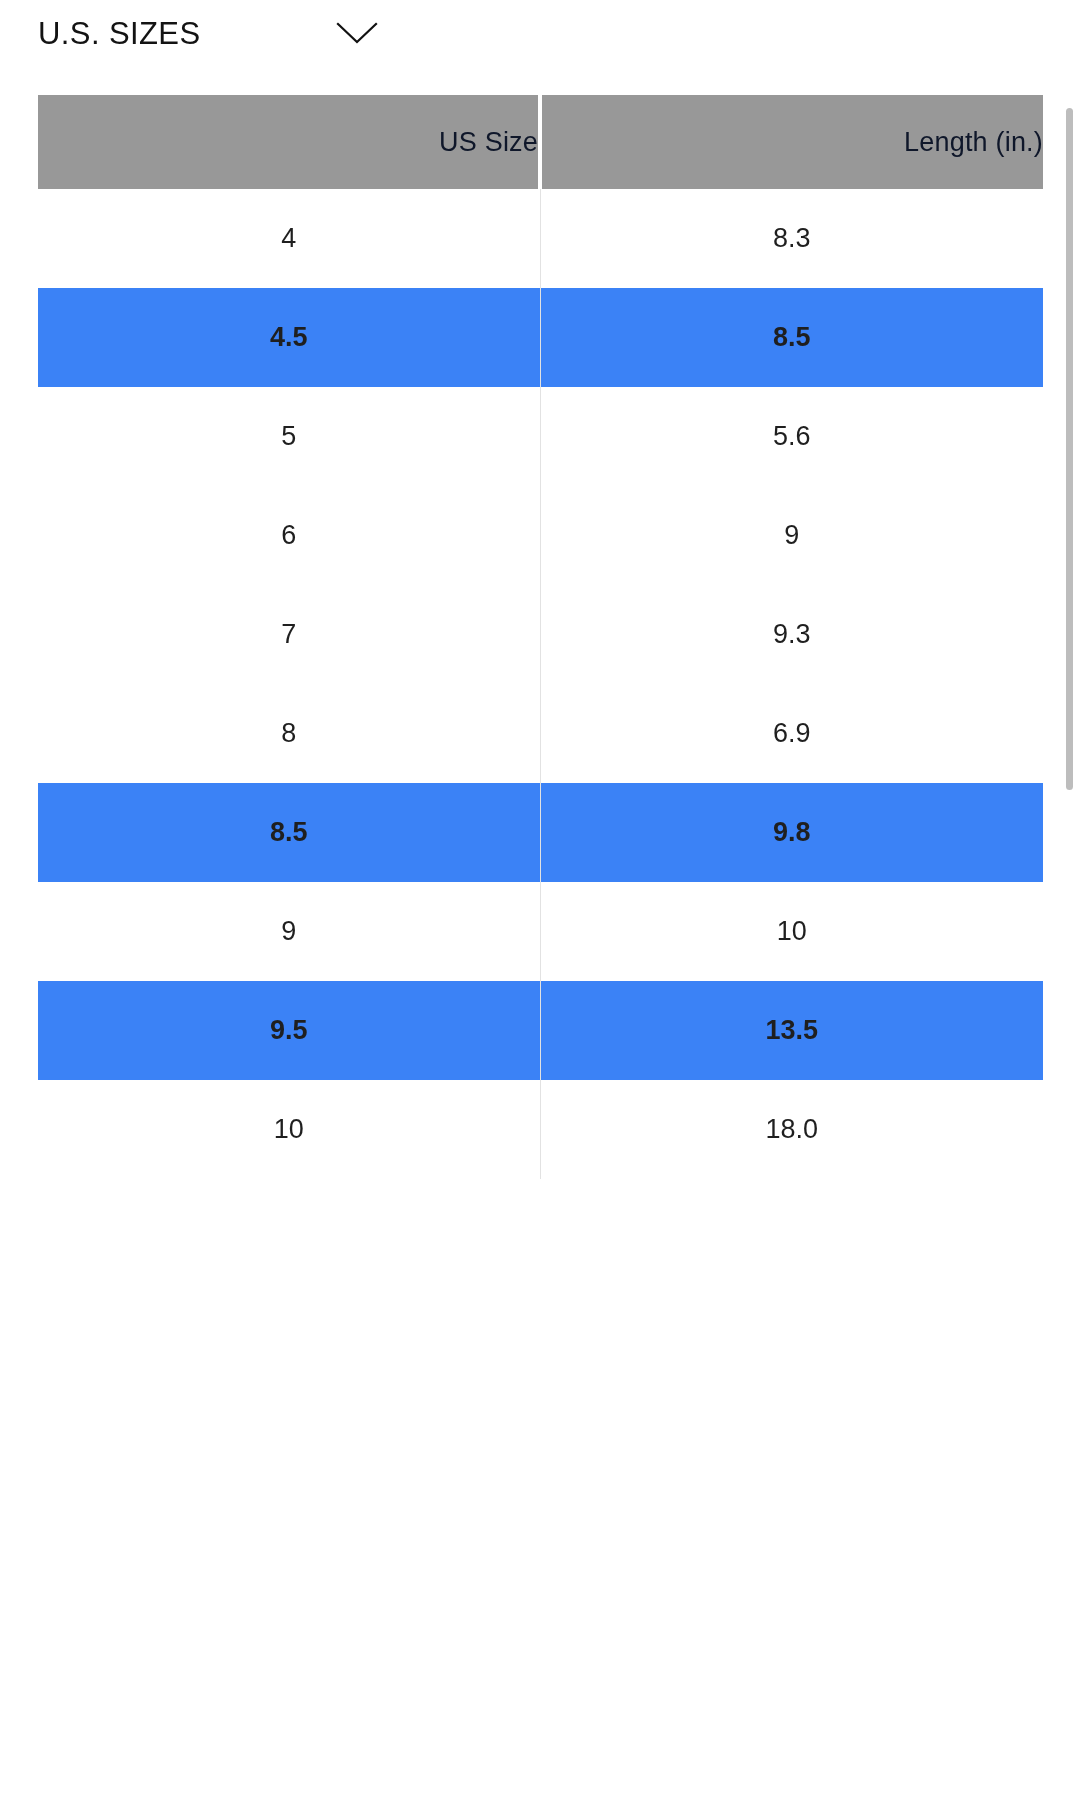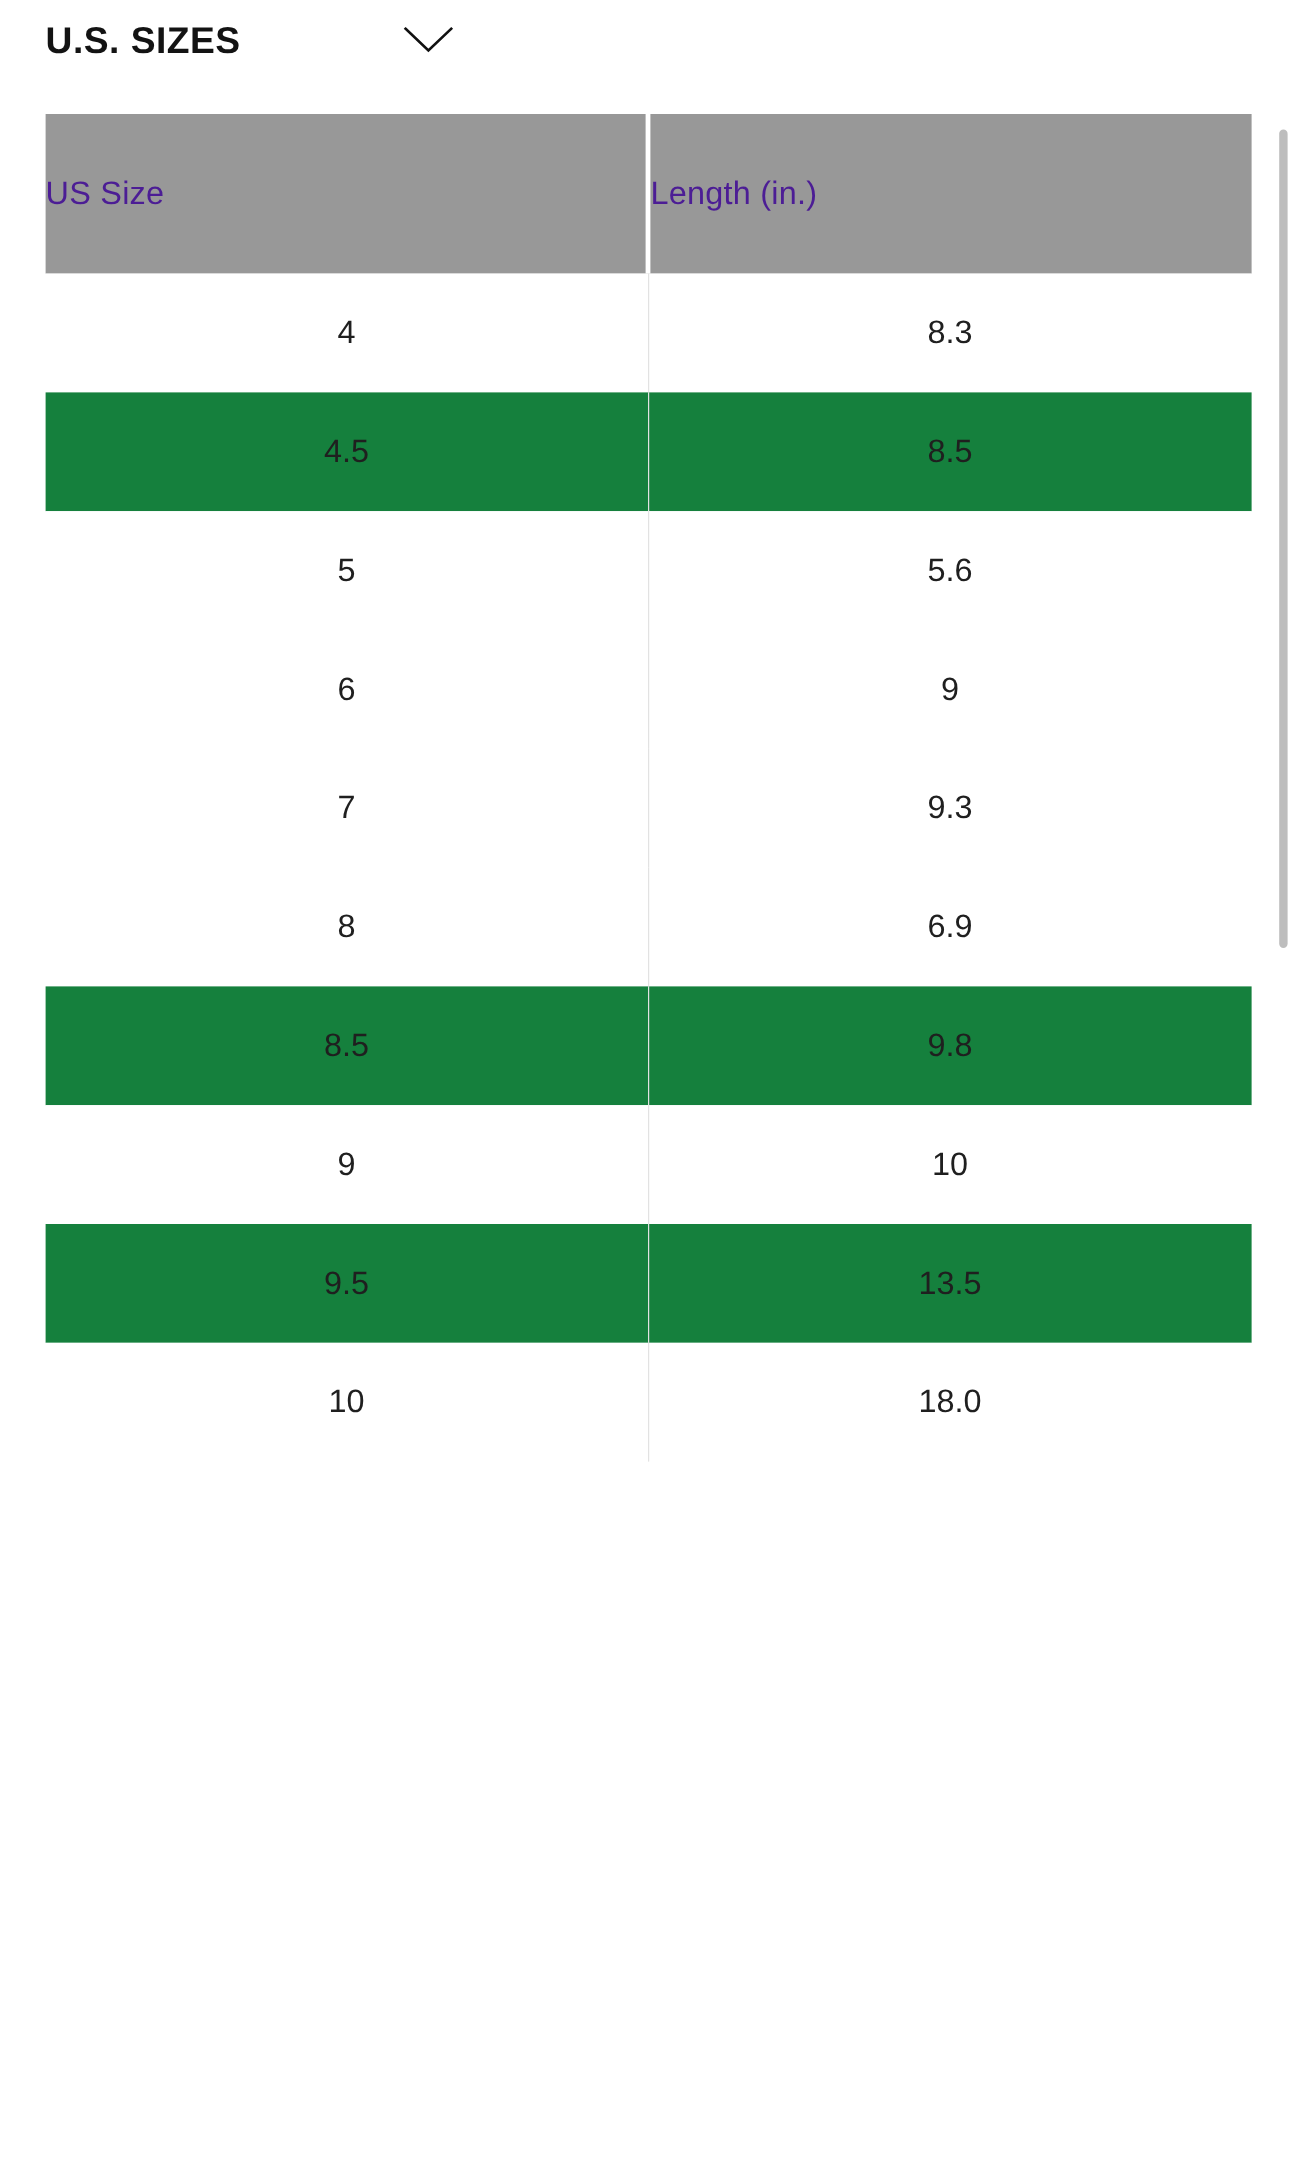--- a/index.html
+++ b/index.html
@@ -19,21 +19,21 @@
   
   .section-header {
     display: flex;
     align-items: center;
     height: 66px;
     padding: 0 38px;
     box-sizing: border-box;
   }
   .section-title {
     font-size: 31px;
-    font-weight: 700;
+    font-weight: 400;
     letter-spacing: 0.4px;
     color: #131313;
     line-height: 1;
     white-space: nowrap;
   }
   .chevron-wrap {
     margin-left: 134px;
     display: flex;
     align-items: center;
     justify-content: center;
@@ -56,27 +56,27 @@
     border-spacing: 0;
     margin-left: 38px;
     width: 1005px;
     table-layout: fixed;
   }
   .size-table col.c1 { width: 502px; }
   .size-table col.c2 { width: 503px; }
 
   .size-table thead th {
     background: #989898;
-    color: #4c1d95;
+    color: #0f172a;
     font-size: 27px;
     font-weight: 400;
     letter-spacing: 0.2px;
-    height: 133px;
+    height: 94px;
     vertical-align: middle;
-    text-align: left;
+    text-align: right;
     padding: 0;
     border: 0;
   }
   .size-table thead th.th-first {
     border-right: 4px solid #ffffff;
   }
 
   .size-table tbody td {
     height: 99px;
     text-align: center;
@@ -84,21 +84,21 @@
     font-size: 27px;
     font-weight: 400;
     color: #1f1f1f;
     padding: 0;
     border: 0;
   }
   .size-table tbody td.td-first {
     border-right: 1px solid #e2e2e2;
   }
   .size-table tbody tr.even td { background: #ffffff; }
-  .size-table tbody tr.odd  td { background: #15803d; }
+  .size-table tbody tr.odd  td { background: #3b82f6; font-weight: bold; }
 
   
   .scrollbar-track {
     position: absolute;
     right: 9px;
     top: 108px;
     width: 8px;
     height: 682px;
   }
   .scrollbar-thumb {

